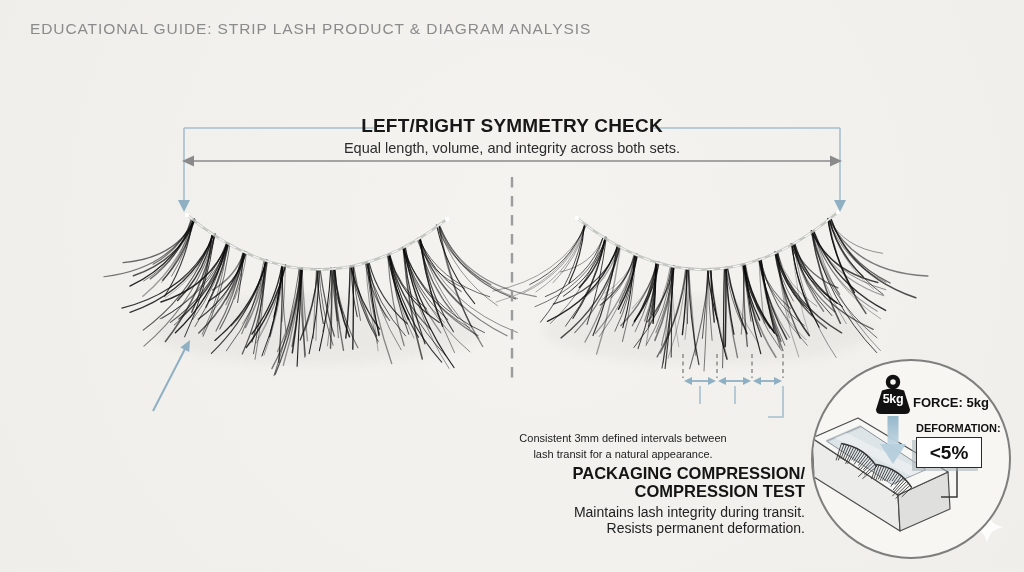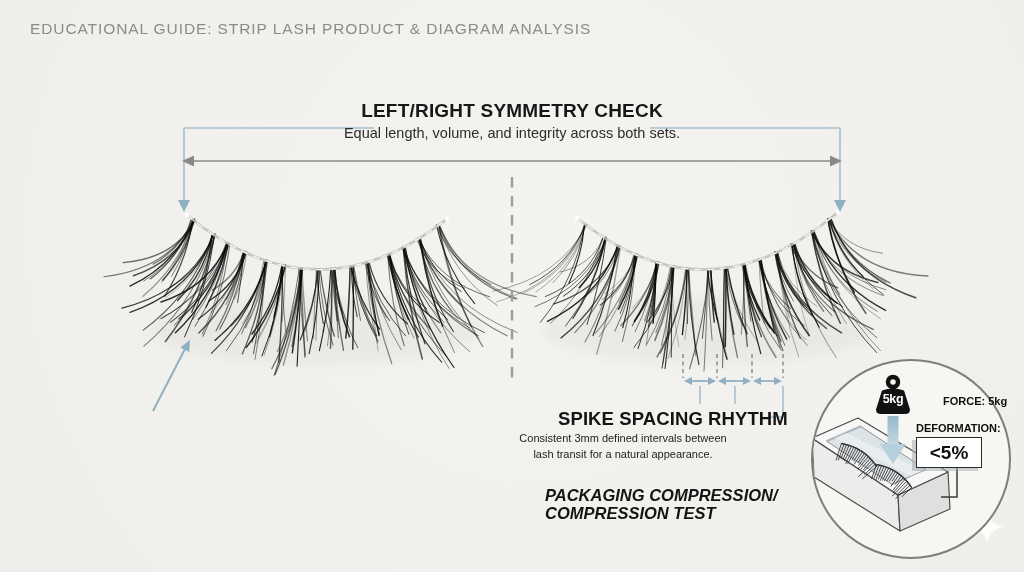--- a/index.html
+++ b/index.html
@@ -4,36 +4,36 @@
 <style>
   html,body{margin:0;padding:0;}
   body{width:1024px;height:572px;overflow:hidden;background:#f2f1ee;
        font-family:"Liberation Sans", sans-serif;}
   #stage{position:relative;width:1024px;height:572px;background:
          radial-gradient(circle at 50% 40%, #f4f3f0 0%, #efeeeb 100%); padding-left: 48px;}
   #gfx{position:absolute;left:0;top:0;z-index:1;pointer-events:none;}
   .txt{position:absolute;z-index:2;color:#1d1d1d;}
   #main-title{left:30px;top:20px;font-size:15.5px;font-weight:500;
               letter-spacing:0.9px;color:#8b8b8b;}
-  #symmetry-block{left:0;top:100px;width:1024px;text-align:center;}
+  #symmetry-block{left:0;top:115px;width:1024px;text-align:center;}
   #symmetry-title{font-size:19px;font-weight:700;letter-spacing:0.2px;color:#171717;}
   #symmetry-sub{font-size:14.5px;color:#2c2c2c;margin-top:3px;}
   #band-block{left:78px;top:405px;}
   .sec-title{font-size:18.5px;font-weight:700;color:#141414;letter-spacing:0.1px;}
   .body-line{font-size:15px;color:#222;line-height:15.5px;}
   #band-block .body-line{margin-top:4px;}
   #band-block .first{margin-top:8px;}
   #band-block .note{margin-top:8px;}
   #spike-title{left:558px;top:408px;white-space:nowrap;}
   #spike-desc{left:472px;top:431px;width:302px;text-align:center;
               font-size:11px;line-height:15.5px;color:#222;}
-  #packaging-block{left:545px;top:487px;width:260px;font-style:italic;}
+  #packaging-block{left:545px;top:465px;width:260px;text-align:right;}
   #packaging-block .pk-title{font-size:16.5px;font-weight:700;line-height:17.5px;color:#141414;}
   #packaging-block .pk-desc{font-size:14px;line-height:15.5px;color:#222;margin-top:5px;}
-  #force-label{left:913px;top:395px;font-size:11px;font-weight:700;color:#101010;margin-left:30px;}
+  #force-label{left:913px;top:395px;font-size:13px;font-weight:700;color:#101010;}
   #deformation-label{left:916px;top:422px;font-size:11px;font-weight:700;color:#101010;}
   #deformation-box{left:916px;top:437px;width:64px;height:29px;background:#fff;
                    border:1.5px solid #2b2b2b;display:flex;align-items:center;
                    justify-content:center;font-size:19px;font-weight:700;color:#111;
                    box-shadow:-4px 3px 0 rgba(165,175,180,0.55);}
   #weight-label{left:876px;top:392px;width:34px;text-align:center;color:#fff;
                 font-size:12.5px;font-weight:700;letter-spacing:-0.3px;}
 </style>
 </head>
 <body>
@@ -482,28 +482,31 @@
     </svg>
 
   <div class="txt" id="main-title">EDUCATIONAL GUIDE: STRIP LASH PRODUCT &amp; DIAGRAM ANALYSIS</div>
 
   <div class="txt" id="symmetry-block">
     <div id="symmetry-title">LEFT/RIGHT SYMMETRY CHECK</div>
     <div id="symmetry-sub">Equal length, volume, and integrity across both sets.</div>
   </div>
 
 
-  <div class="txt sec-title" id="spike-title">SPIKE SPACING RHYTHM</div>
   <div class="txt" id="spike-desc">
     <div>Consistent 3mm defined intervals between</div>
     <div>lash transit for a natural appearance.</div>
   </div>
 
   <div class="txt" id="packaging-block">
     <div class="pk-title">PACKAGING COMPRESSION/</div>
     <div class="pk-title">COMPRESSION TEST</div>
+    <div class="pk-desc">
+      <div>Maintains lash integrity during transit.</div>
+      <div>Resists permanent deformation.</div>
+    </div>
   </div>
 
   <div class="txt" id="weight-label">5kg</div>
   <div class="txt" id="force-label">FORCE: 5kg</div>
   <div class="txt" id="deformation-label">DEFORMATION:</div>
   <div class="txt" id="deformation-box">&lt;5%</div>
 </div>
 
 </body></html>

